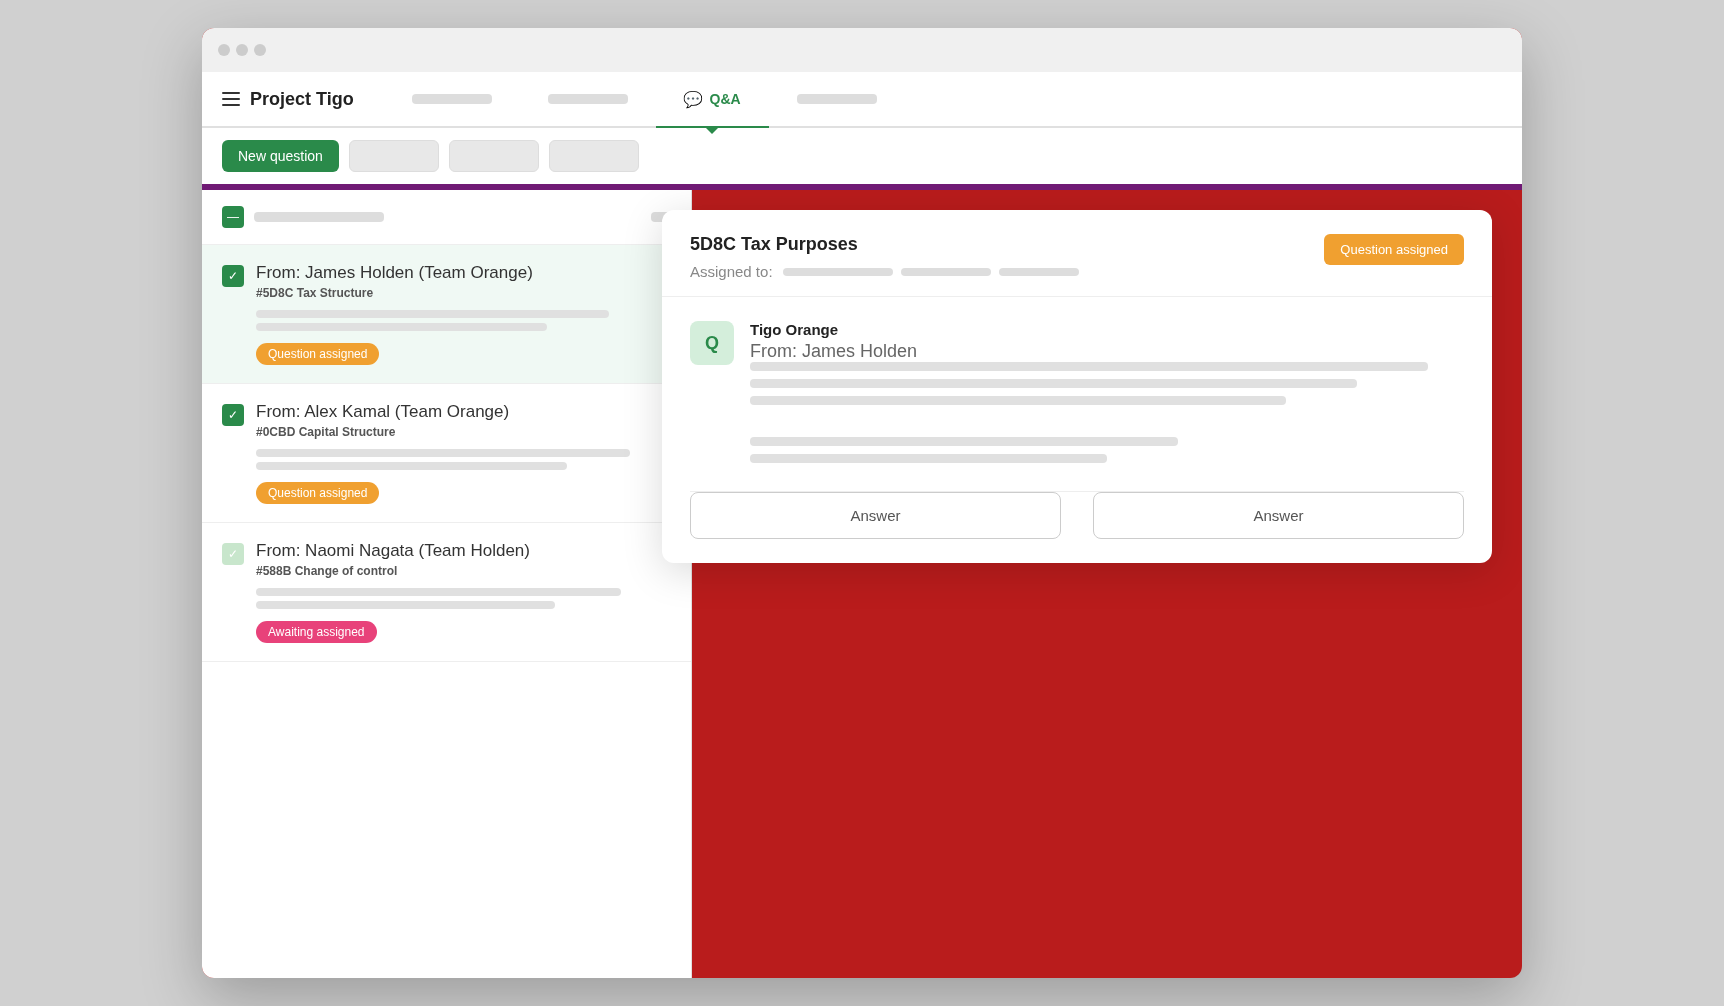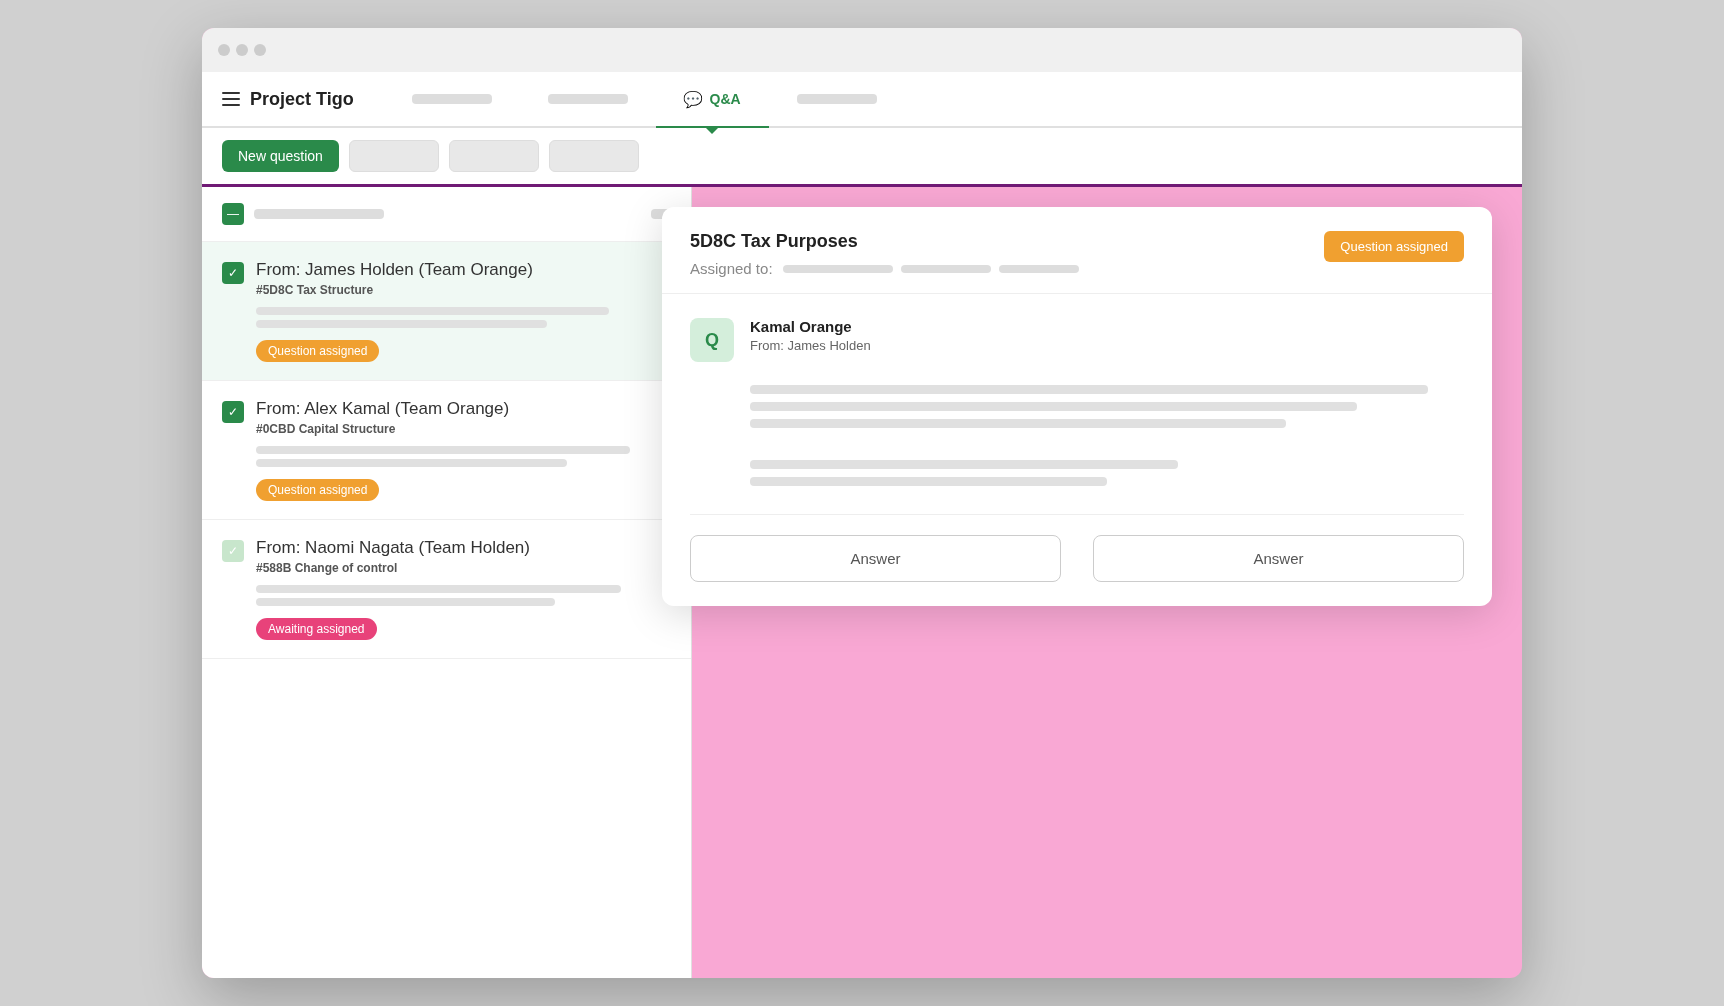--- a/index.html
+++ b/index.html
@@ -10,21 +10,21 @@
       height: 1006px;
       overflow: hidden;
       display: flex;
       align-items: center;
       justify-content: center;
     }
 
     .window {
       width: 1320px;
       height: 950px;
-      background: #f9a8d4;
+      background: #b91c1c;
       border-radius: 12px;
       box-shadow: 0 20px 60px rgba(0,0,0,0.25);
       overflow: hidden;
       display: flex;
       flex-direction: column;
       position: relative;
     }
 
     
     .titlebar {
@@ -133,21 +133,21 @@
       font-size: 16px;
     }
 
     
     .toolbar {
       background: #fff;
       padding: 12px 20px;
       display: flex;
       align-items: center;
       gap: 10px;
-      border-bottom: 3px solid #701a75;
+      border-bottom: 6px solid #701a75;
       flex-shrink: 0;
     }
     .btn-new-question {
       background: #2a8a4a;
       color: #fff;
       border: none;
       border-radius: 6px;
       padding: 8px 16px;
       font-size: 14px;
       font-weight: 500;
@@ -377,43 +377,42 @@
     .q-thread-info {
       flex: 1;
     }
     .q-thread-team {
       font-size: 15px;
       font-weight: 700;
       color: #222;
       margin-bottom: 3px;
     }
     .q-thread-from {
-      font-size: 13px;
+      font-size: 18px;
       color: #666;
-      margin-bottom: 32px;
+      margin-bottom: 0;
     }
     .q-content-lines {
       display: flex;
       flex-direction: column;
       gap: 8px;
     }
     .q-content-line {
       height: 9px;
       background: #e0e0e0;
       border-radius: 4px;
     }
     .q-content-gap {
       height: 16px;
     }
 
     .detail-actions {
       display: flex;
       gap: 32px;
       border-top: 1px solid #eee;
-      padding-top: 20px;
       margin-top: 8px;
     }
     .btn-action {
       flex: 1;
       padding: 14px;
       border: 1px solid #ccc;
       background: #fff;
       border-radius: 8px;
       font-size: 15px;
       color: #555;
@@ -548,21 +547,21 @@
           </div>
         </div>
         <button class="btn-question-assigned">Question assigned</button>
       </div>
 
       <div class="detail-body">
 
         <div class="question-thread">
           <div class="q-avatar">Q</div>
           <div class="q-thread-info">
-            <div class="q-thread-team">Kamal Orange</div>
+            <div class="q-thread-team">Tigo Orange</div>
             <div class="q-thread-from">From: James Holden</div>
             <div class="q-content-lines">
               <div class="q-content-line" style="width:95%"></div>
               <div class="q-content-line" style="width:85%"></div>
               <div class="q-content-line" style="width:75%"></div>
               <div class="q-content-gap"></div>
               <div class="q-content-line" style="width:60%"></div>
               <div class="q-content-line" style="width:50%"></div>
             </div>
           </div>

